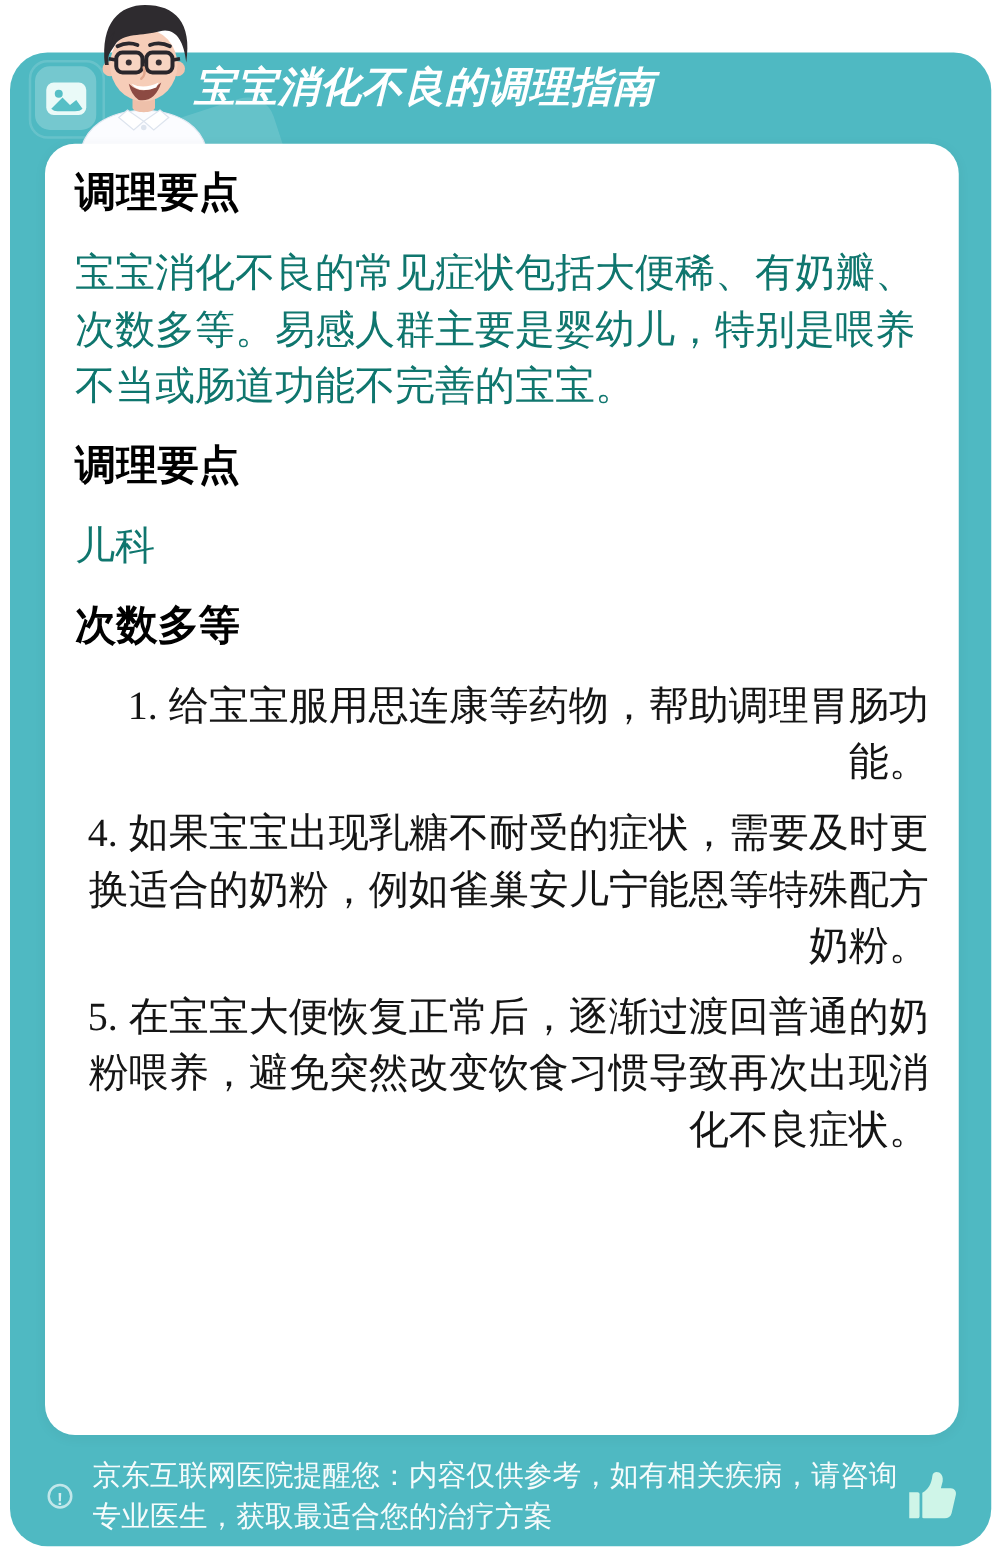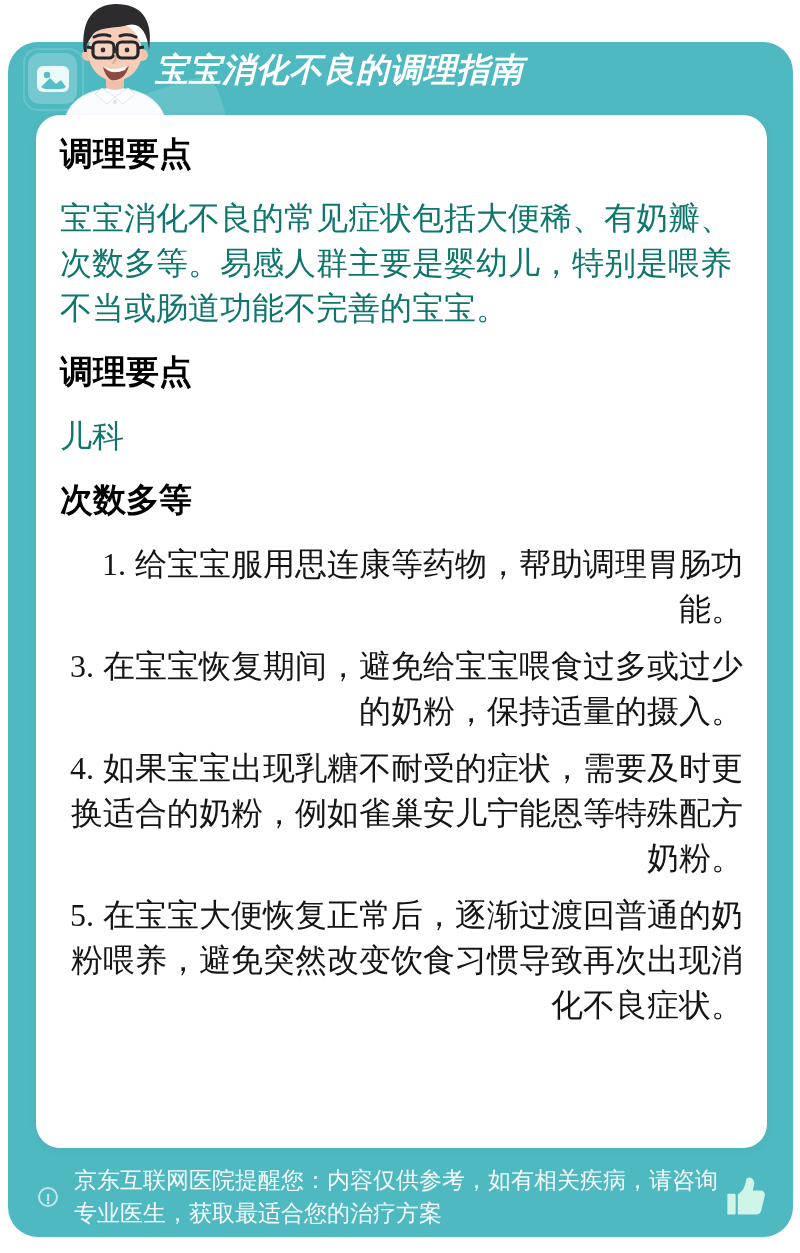--- a/index.html
+++ b/index.html
@@ -139,21 +139,20 @@
 <div class="content-card">
   <h2 class="first">调理要点</h2>
   <p class="body-text">宝宝消化不良的常见症状包括大便稀、有奶瓣、次数多等。易感人群主要是婴幼儿，特别是喂养不当或肠道功能不完善的宝宝。</p>
 
   <h2>调理要点</h2>
   <p class="body-text">儿科</p>
 
   <h2>次数多等</h2>
 
   <p class="list-item first"><span class="list-num">1.</span> <span>给宝宝服用思连康等药物，帮助调理胃肠功能。</span></p>
-  <p class="list-item"><span class="list-num">3.</span> <span>在宝宝恢复期间，避免给宝宝喂食过多或过少的奶粉，保持适量的摄入。</span></p>
   <p class="list-item"><span class="list-num">4.</span> <span>如果宝宝出现乳糖不耐受的症状，需要及时更换适合的奶粉，例如雀巢安儿宁能恩等特殊配方奶粉。</span></p>
   <p class="list-item"><span class="list-num">5.</span> <span>在宝宝大便恢复正常后，逐渐过渡回普通的奶粉喂养，避免突然改变饮食习惯导致再次出现消化不良症状。</span></p>
 </div>
 
 <div class="footer">
   <div class="info-icon">!</div>
   <div class="footer-text">京东互联网医院提醒您：内容仅供参考，如有相关疾病，请咨询专业医生，获取最适合您的治疗方案</div>
   <svg class="thumb-icon" viewBox="0 0 40 40">
     <path d="M4,17 h6 c1,0 1.5,0.6 1.5,1.5 v16 c0,0.9 -0.5,1.5 -1.5,1.5 h-6 Z" fill="#CFF5E8"></path>
     <path d="M13.5,35.5 V17.5 C18,15 20.2,10.5 20.8,5.2 C21,2.8 23.6,1.6 25.8,2.8 C27.8,3.9 28.8,6.2 28.3,9.2 L27,14.2 H34.2 C36.8,14.2 38.5,16.4 37.9,18.9 L34.8,32.3 C34.2,34.7 32.3,36 29.8,36 H15 C14.2,36 13.5,35.8 13.5,35.5 Z" fill="#CFF5E8"></path>

